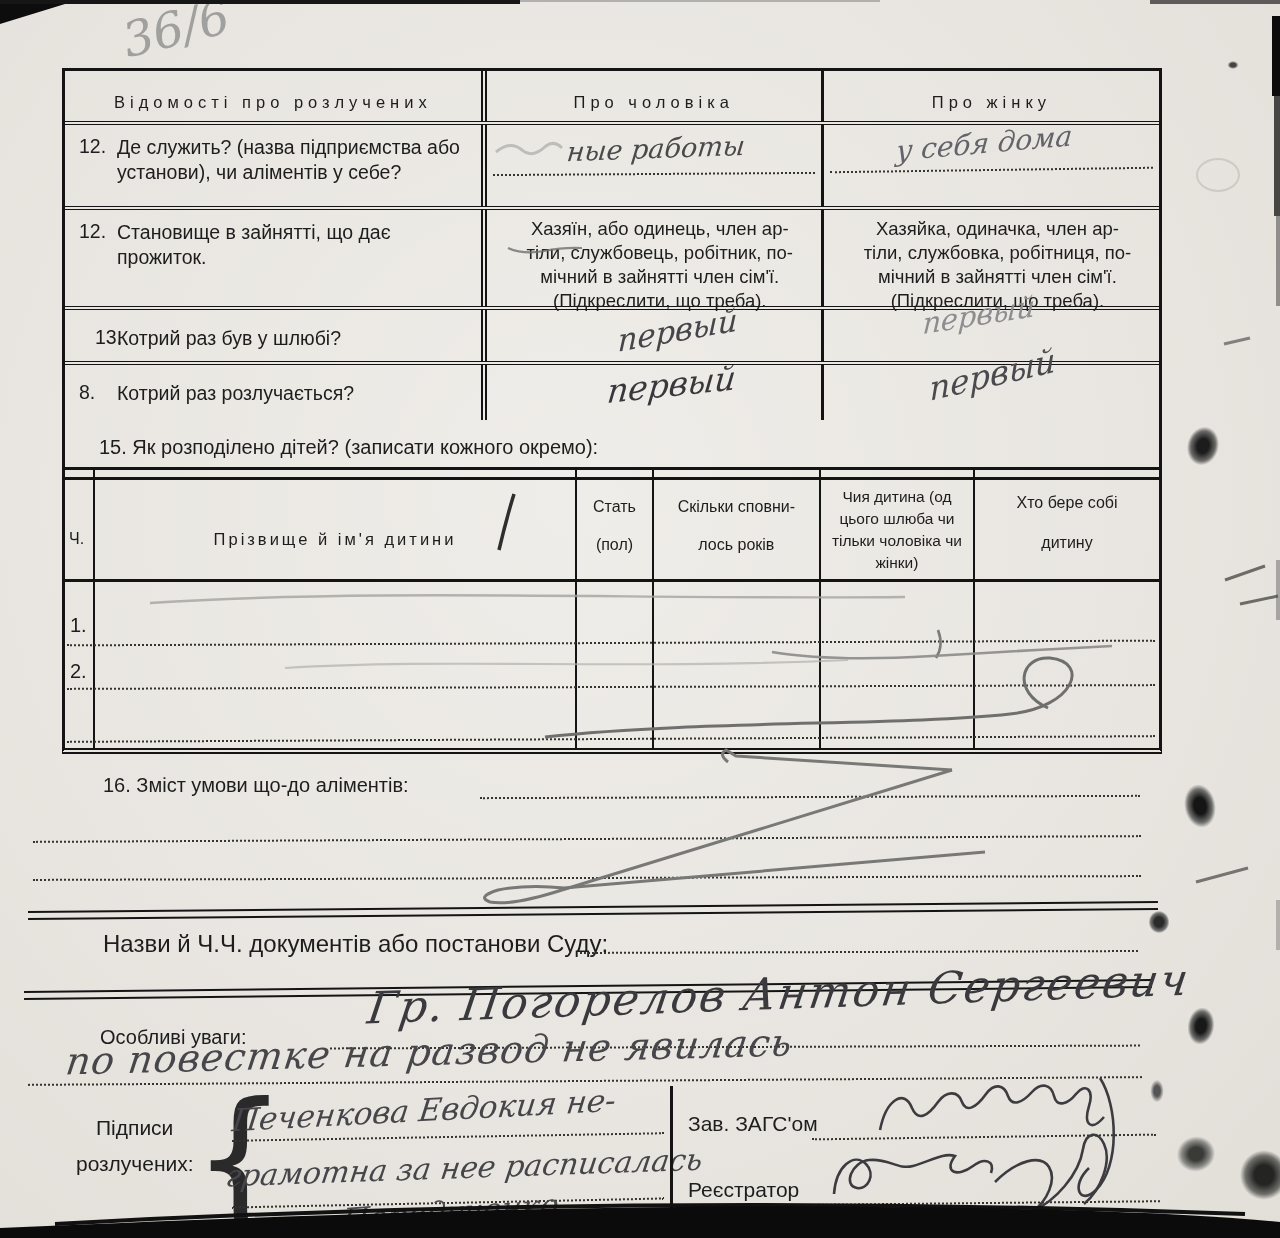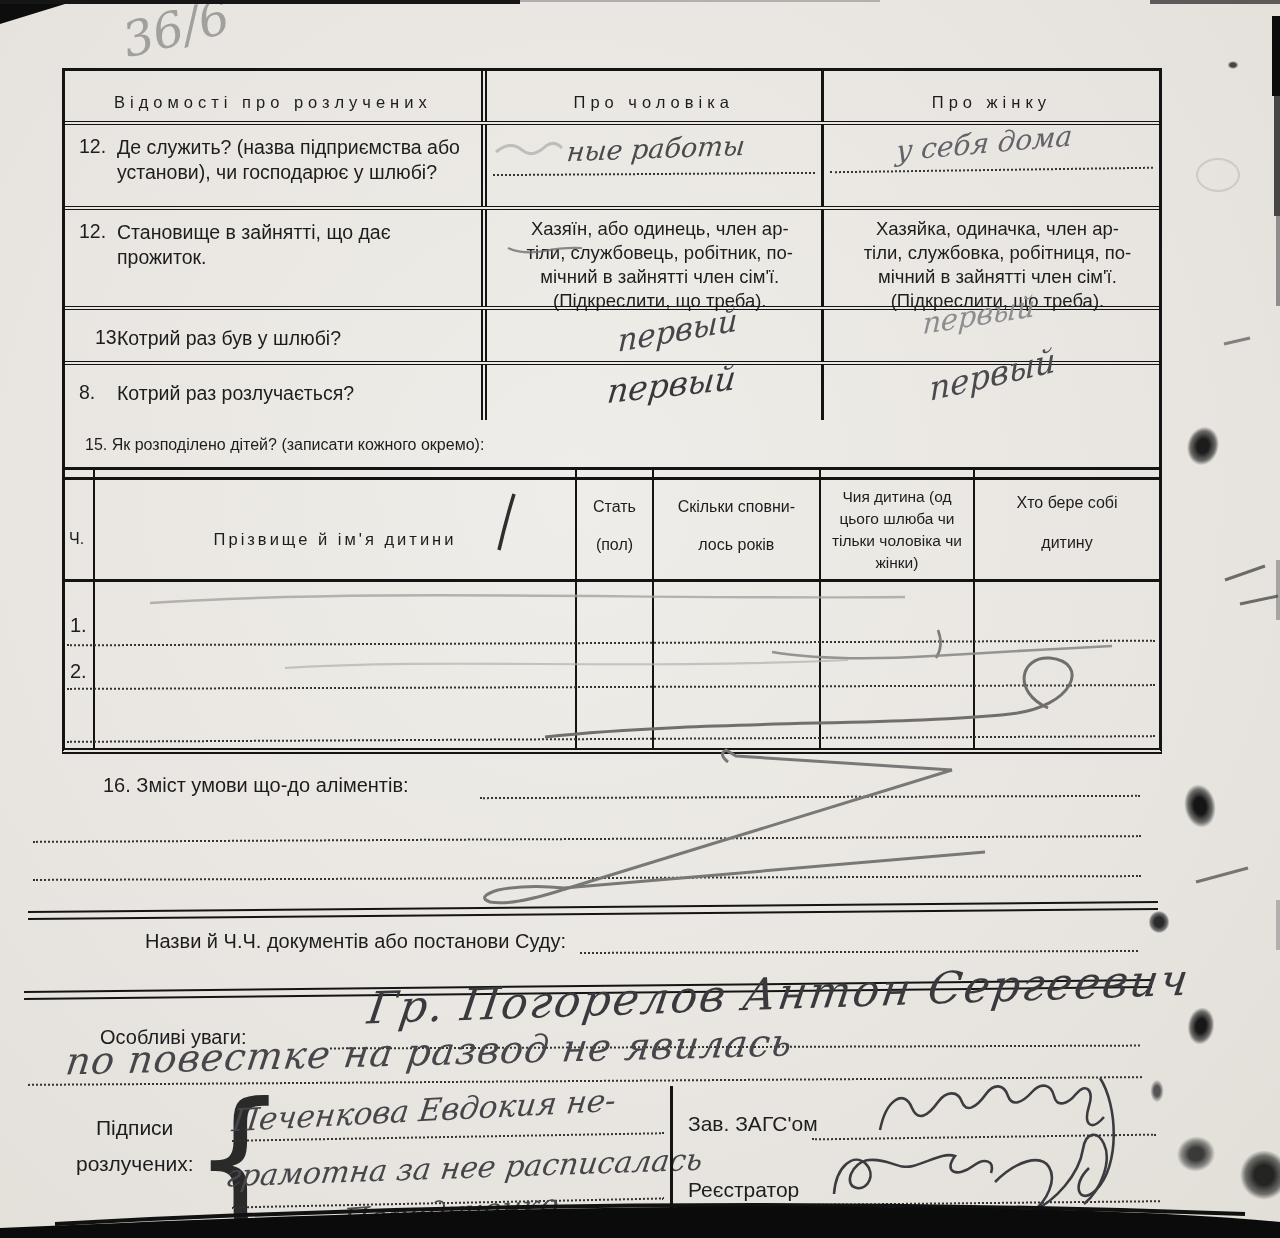--- a/index.html
+++ b/index.html
@@ -51,21 +51,21 @@
 
     <div class="mrow bline" style="height:54px;">
       <div class="mcell c1 print thead">Відомості про розлучених</div>
       <div class="mcell c2 print thead">Про чоловіка</div>
       <div class="mcell c3 print thead">Про жінку</div>
     </div>
 
     <div class="mrow bline" style="height:85px;">
       <div class="mcell c1">
         <span class="qnum print">12.</span>
-        <span class="qtext print">Де служить? (назва підприємства або установи), чи господарює у шлюбі?</span>
+        <span class="qtext print">Де служить? (назва підприємства або установи), чи аліментів у себе?</span>
       </div>
       <div class="mcell c2">
         <div class="abs dots" style="left:6px;right:6px;top:48px;transform:rotate(-0.4deg);"></div>
         <span class="abs hw" style="left:80px;top:8px;font-size:27px;transform:rotate(-2deg) skewX(-8deg);color:#4a4a4c;">ные работы</span>
       </div>
       <div class="mcell c3">
         <div class="abs dots" style="left:6px;right:6px;top:44px;transform:rotate(-0.8deg);"></div>
         <span class="abs hw" style="left:72px;top:2px;font-size:28px;transform:rotate(-5deg) skewX(-10deg);color:#63636a;">у себя дома</span>
       </div>
     </div>
@@ -109,21 +109,21 @@
       </div>
       <div class="mcell c2">
         <span class="abs hw" style="left:120px;top:0px;font-size:33px;transform:rotate(-6deg) skewX(-12deg);color:#38383c;">первый</span>
       </div>
       <div class="mcell c3">
         <span class="abs hw" style="left:104px;top:-10px;font-size:33px;transform:rotate(-13deg) skewX(-12deg);color:#4a4a4e;">первый</span>
       </div>
     </div>
   </div>
 
-  <div class="abs print" style="left:85px;top:436px;font-size:16px;">15. Як розподілено дітей? (записати кожного окремо):</div>
+  <div class="abs print" style="left:99px;top:436px;font-size:20px;">15. Як розподілено дітей? (записати кожного окремо):</div>
 
   <div class="abs" id="children-table">
     <div class="chead">
       <div class="ccell k1">
           <span class="abs print" style="left:4px;top:60px;">Ч.</span>
         </div>
       <div class="ccell k2">
           <div class="print" style="padding-top:60px;letter-spacing:3px;font-size:16.5px;">Прізвище й ім'я дитини</div>
         </div>
       <div class="ccell k3">
@@ -158,21 +158,21 @@
     <div class="abs dots" style="left:2px;right:4px;top:268px;transform:rotate(-0.3deg);"></div>
   </div>
 
   <div class="abs print" style="left:103px;top:774px;font-size:20px;">16. Зміст умови що-до аліментів:</div>
   <div class="abs dots" style="left:480px;width:660px;top:796px;transform:rotate(-0.2deg);"></div>
   <div class="abs dots" style="left:33px;width:1108px;top:838px;transform:rotate(-0.3deg);"></div>
   <div class="abs dots" style="left:33px;width:1108px;top:877px;transform:rotate(-0.2deg);"></div>
 
   <div class="abs dsep" style="left:28px;top:906px;width:1130px;transform:rotate(-0.5deg);"></div>
 
-  <div class="abs print" style="left:103px;top:930px;font-size:20px;margin-left:42px;">Назви й Ч.Ч. документів або постанови Суду:</div>
+  <div class="abs print" style="left:103px;top:930px;font-size:24px;">Назви й Ч.Ч. документів або постанови Суду:</div>
   <div class="abs dots" style="left:580px;width:558px;top:951px;transform:rotate(-0.2deg);"></div>
 
   <div class="abs dsep" style="left:24px;top:985px;width:1128px;transform:rotate(-0.6deg);"></div>
 
   <span class="abs hw" style="left:368px;top:968px;font-size:44px;transform:rotate(-2deg) skewX(-10deg);color:#3a3a3e;letter-spacing:2px;">Гр. Погорелов Антон Сергеевич</span>
   <div class="abs print" style="left:100px;top:1026px;font-size:20px;">Особливі уваги:</div>
   <div class="abs dots" style="left:330px;width:810px;top:1046px;transform:rotate(-0.2deg);"></div>
   <span class="abs hw" style="left:66px;top:1030px;font-size:38px;transform:rotate(-1.5deg) skewX(-9deg);color:#47474b;letter-spacing:1px;">по повестке на развод не явилась</span>
   <div class="abs dots" style="left:28px;width:1114px;top:1080px;transform:rotate(-0.4deg);"></div>
 

